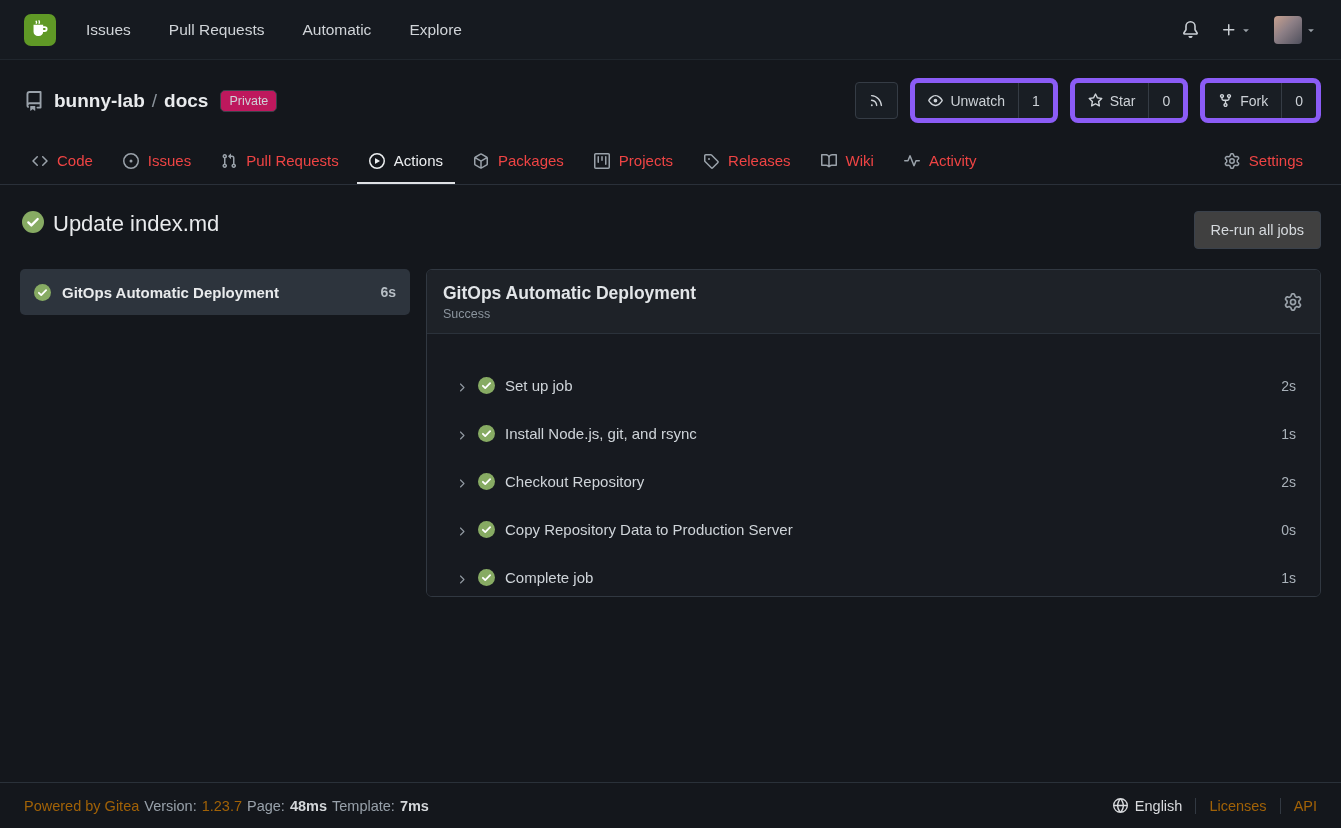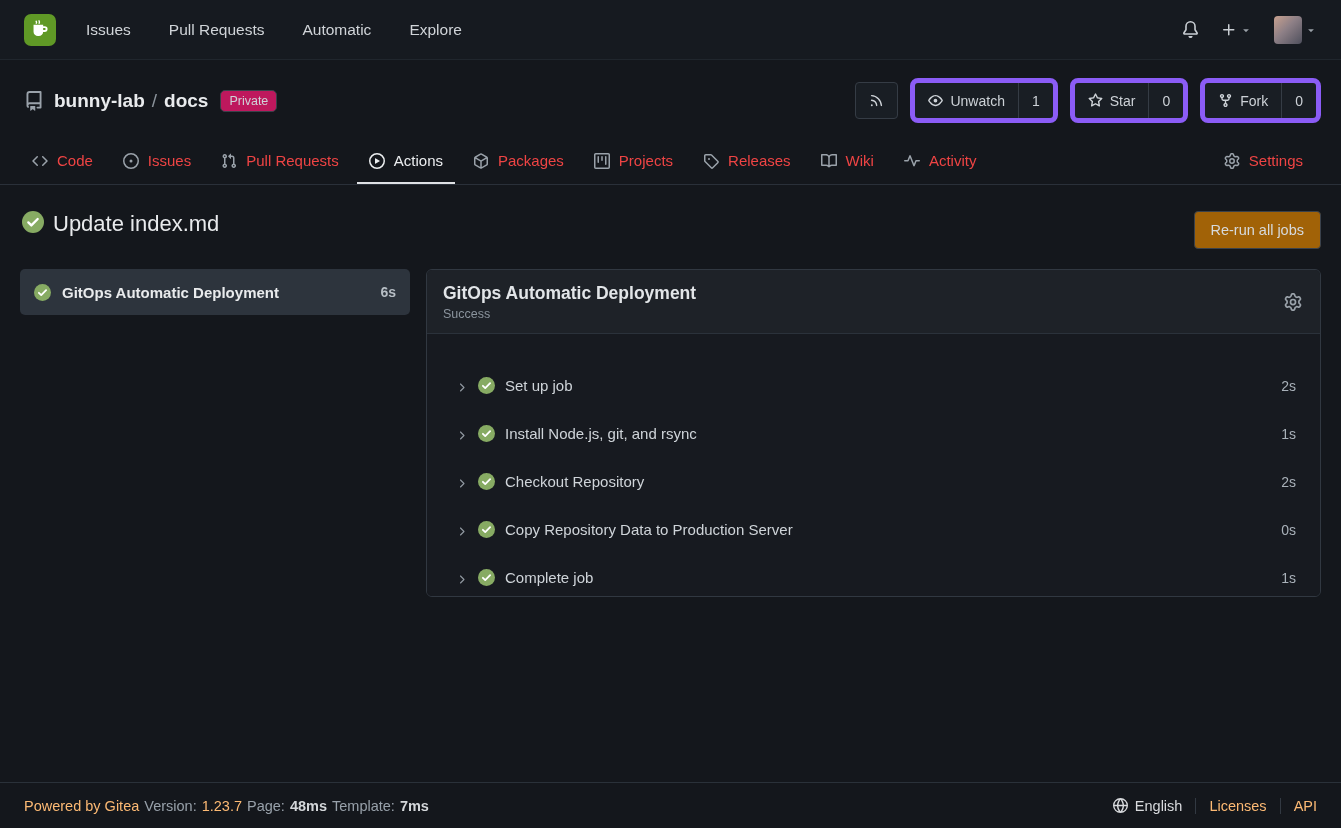--- a/index.html
+++ b/index.html
@@ -103,21 +103,21 @@
     display: flex; align-items: center; gap: 4px;
   }
   .run-subtitle .wf-file { font-weight: 700; color: #ced3d8; }
   .badge-branch {
     margin-left: 6px;
     background: #353b44; color: #c6cbd0;
     border-radius: 4px; padding: 3px 9px; font-size: 13px;
   }
   .rerun-btn {
     height: 38px; padding: 0 16px;
-    background: #a16207; border: 1px solid #3a414b; border-radius: 4px;
+    background: #404040; border: 1px solid #3a414b; border-radius: 4px;
     color: #d6dade; font-size: 14.5px;
     display: inline-flex; align-items: center;
   }
 
   .run-body {
     display: flex; align-items: flex-start; gap: 16px;
     padding: 20px 20px 0 20px;
   }
   .jobs-sidebar { width: 390px; flex: none; }
   .job-item {
@@ -159,21 +159,21 @@
   footer {
     margin-top: auto;
     border-top: 1px solid #2a3139;
     height: 46px;
     display: flex; align-items: center;
     padding: 0 24px;
     font-size: 14.5px; color: #98a1aa;
     flex: none;
   }
   .footer-left { display: flex; align-items: center; gap: 5px; flex: 1; white-space: pre-wrap; }
-  .link { color: #fdba74; }
+  .link { color: #a16207; }
   .metric { font-weight: 700; color: #d4d7da; }
   .footer-right { display: flex; align-items: center; }
   .footer-right .fr-item { display: inline-flex; align-items: center; gap: 7px; padding: 0 13px; }
   .footer-right .fr-item + .fr-item { border-left: 1px solid #323942; }
   .footer-right .lang { color: #d8dadd; }
   .footer-right .fr-item:last-child { padding-right: 0; }
 </style>
 </head>
 <body>
 

